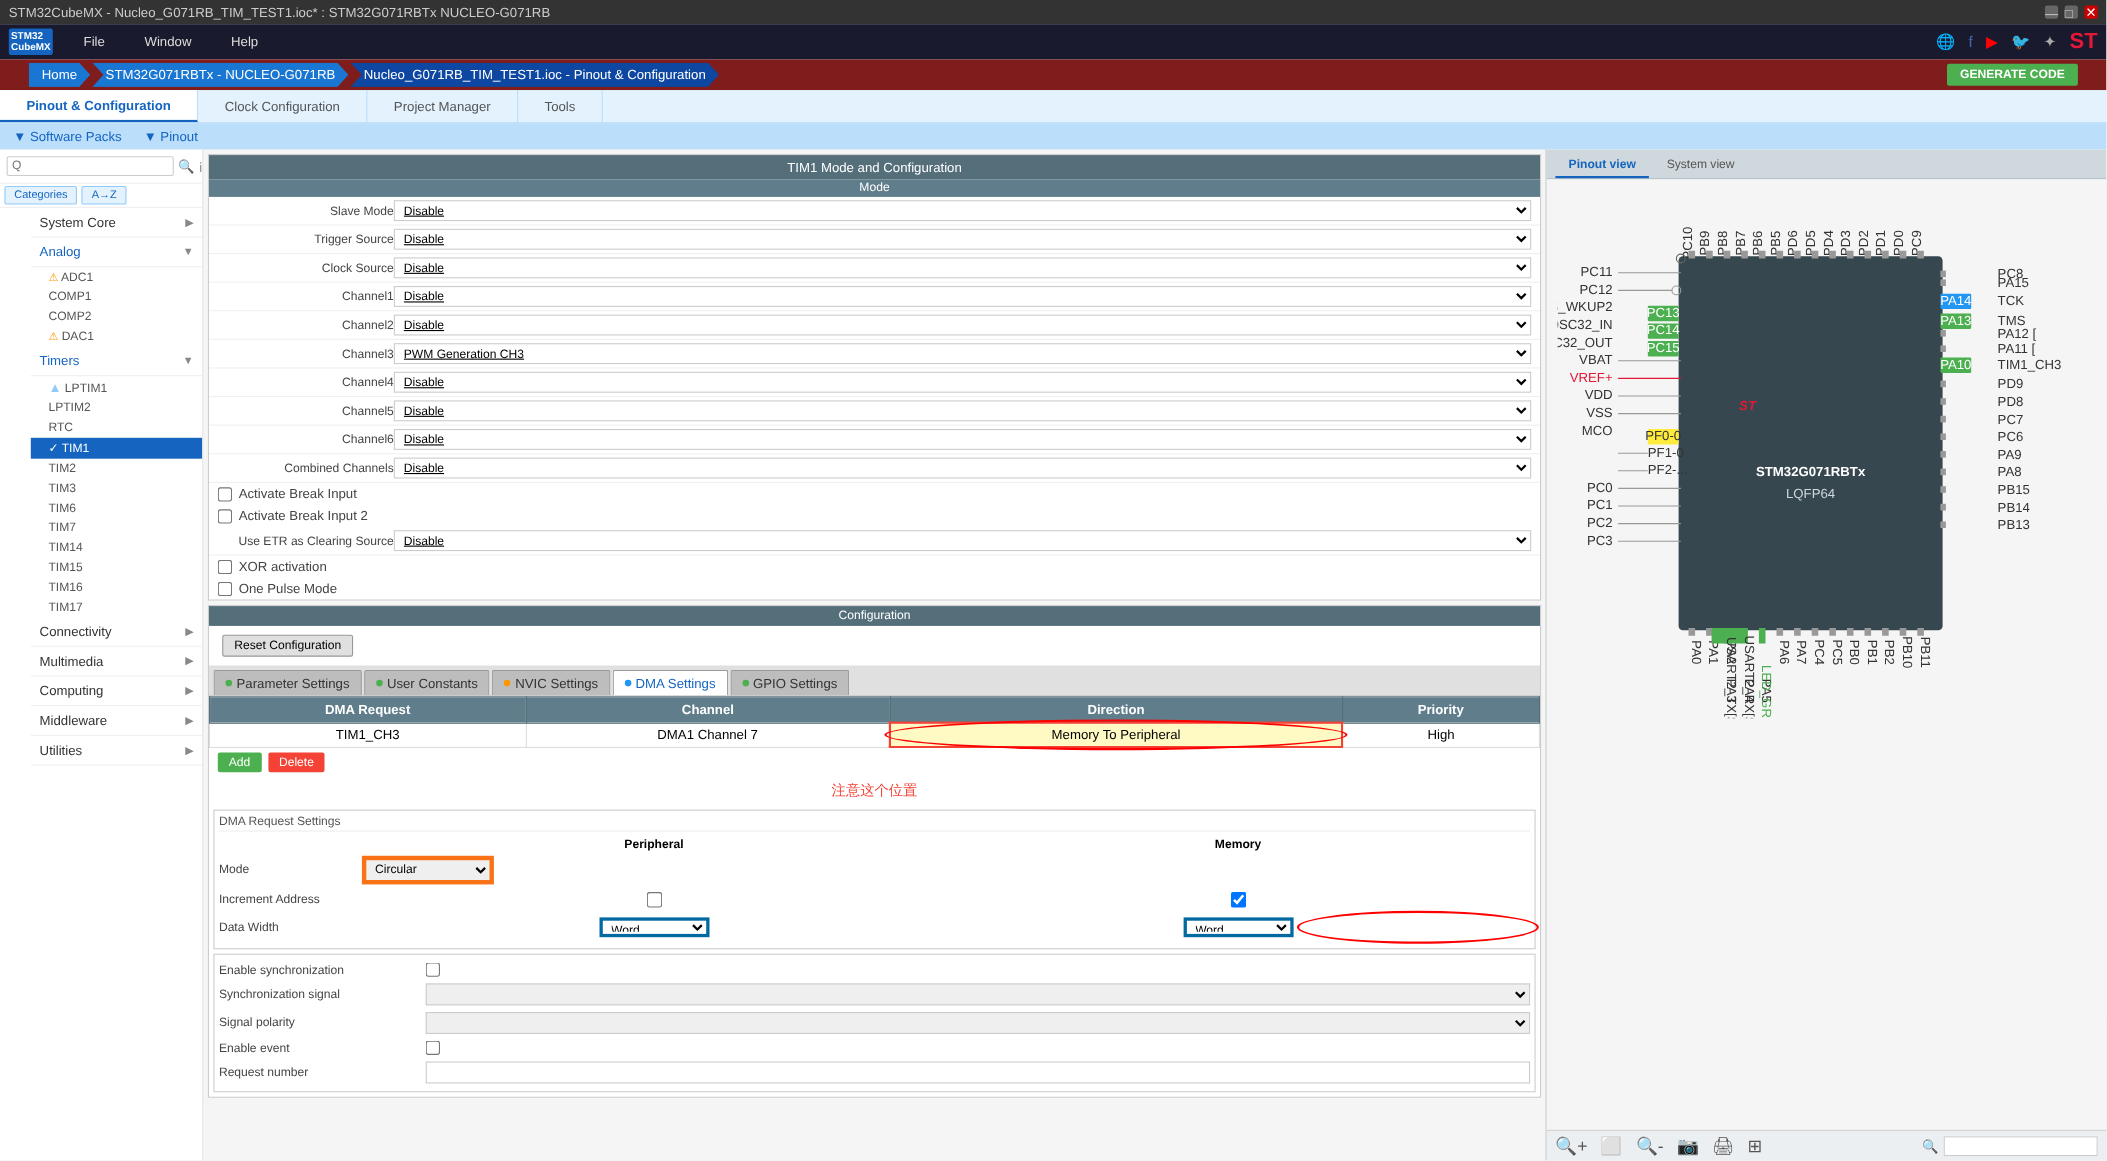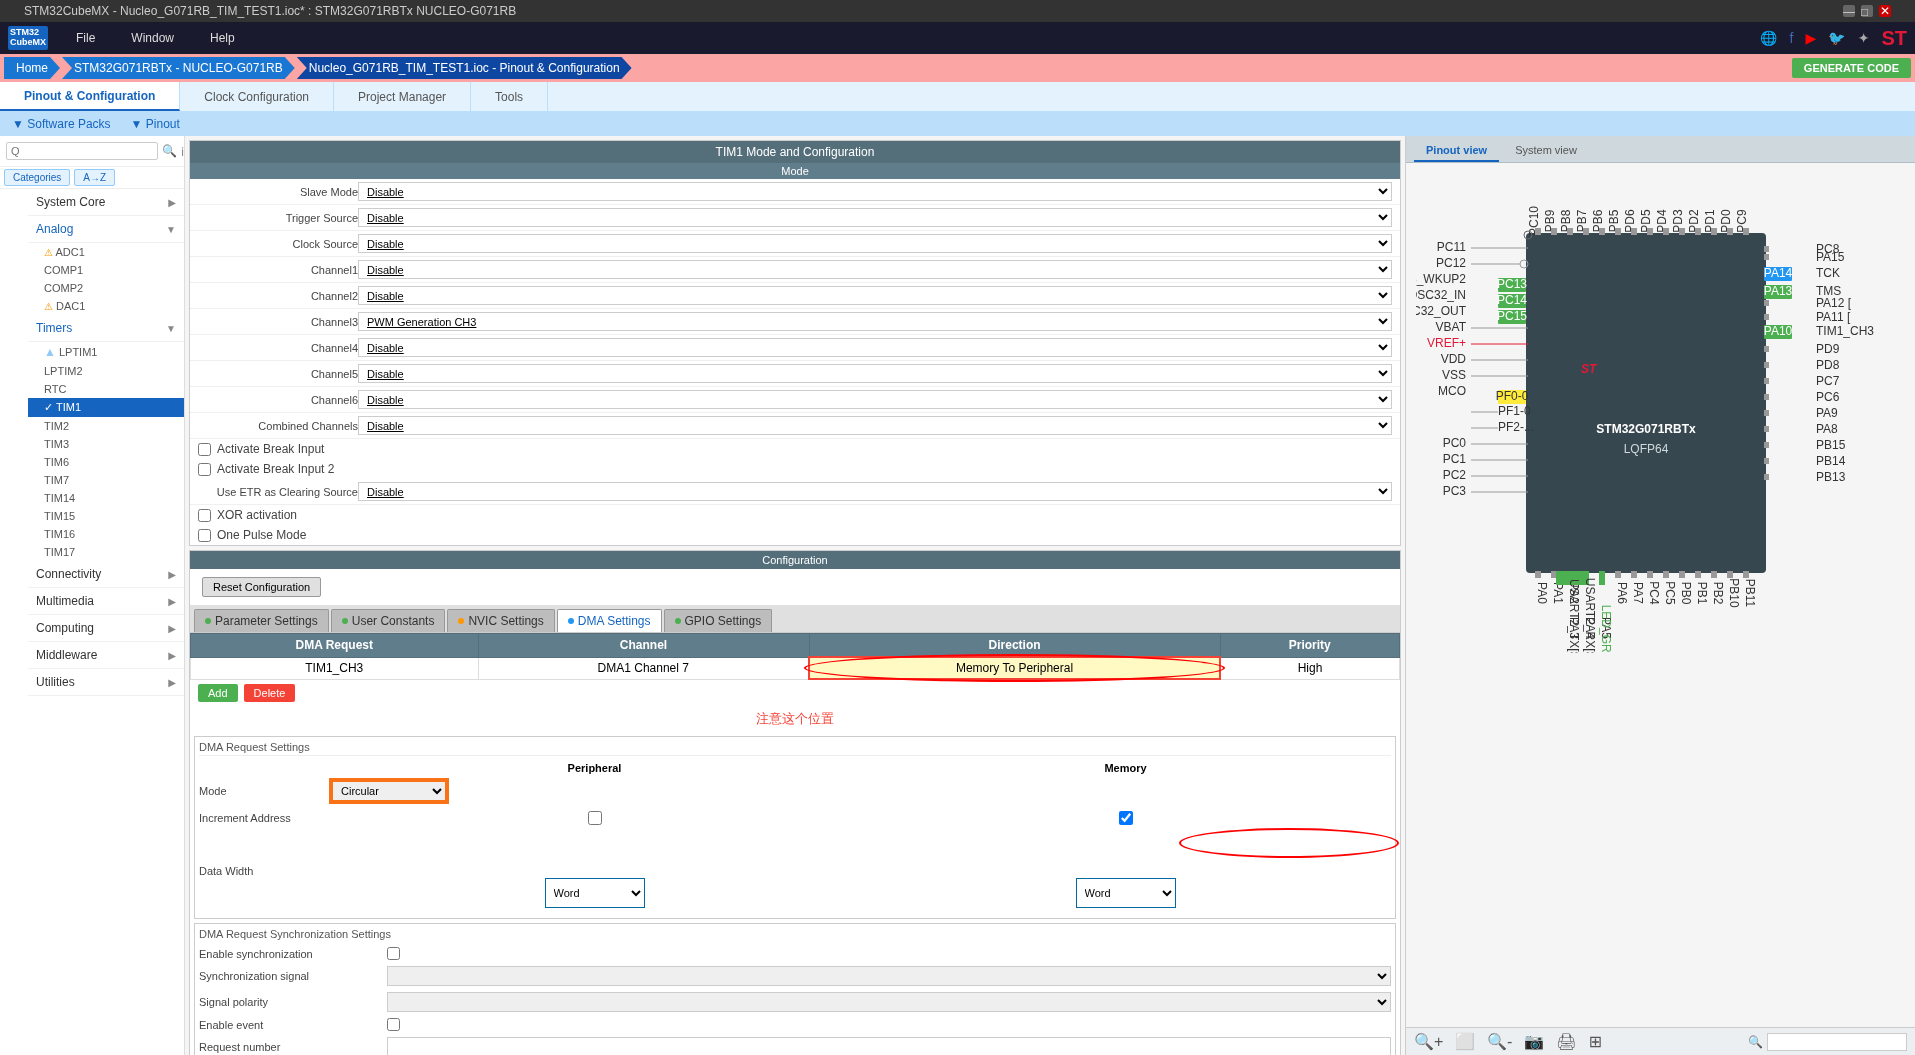--- a/index.html
+++ b/index.html
@@ -5,21 +5,21 @@
     * { box-sizing: border-box; margin: 0; padding: 0; font-family: 'Segoe UI', Arial, sans-serif; font-size: 12px; }
     body { background: #f0f0f0; overflow: hidden; width: 1915px; height: 1055px; }
 
     
     .title-bar {
       background: #333;
       color: #ccc;
       height: 22px;
       display: flex;
       align-items: center;
-      padding: 0 24px;
+      padding: 0 8px;
       font-size: 11px;
       justify-content: space-between;
     }
     .title-bar-controls { display: flex; gap: 6px; }
     .title-bar-btn { width: 12px; height: 12px; background: #666; border-radius: 2px; cursor: pointer; }
 
     
     .menu-bar {
       background: #1a1a2e;
       color: white;
@@ -33,25 +33,25 @@
     .logo-box { background: #1565c0; width: 40px; height: 24px; display: flex; align-items: center; justify-content: center; border-radius: 2px; }
     .logo-text { color: white; font-weight: bold; font-size: 9px; line-height: 1.1; }
     .menu-item { color: #ddd; cursor: pointer; font-size: 12px; padding: 4px 8px; }
     .menu-spacer { flex: 1; }
     .menu-icons { display: flex; gap: 12px; align-items: center; }
     .menu-icon { color: #aaa; font-size: 14px; cursor: pointer; }
     .st-logo { color: #e31837; font-weight: bold; font-size: 20px; }
 
     
     .breadcrumb {
-      background: #fca5a5;
+      background: #7f1d1d;
       height: 28px;
       display: flex;
       align-items: center;
-      padding: 0 4px;
+      padding: 0 26px;
       gap: 0;
       color: white;
       font-size: 11px;
     }
     .breadcrumb-item {
       background: #1976d2;
       padding: 4px 12px;
       margin-right: 2px;
       clip-path: polygon(0 0, calc(100% - 10px) 0, 100% 50%, calc(100% - 10px) 100%, 0 100%, 10px 50%);
       cursor: pointer;
@@ -346,28 +346,27 @@
       align-items: center;
     }
     .dma-cell {
       display: flex;
       align-items: center;
       justify-content: center;
       padding: 2px;
     }
     .increment-check { width: 14px; height: 14px; }
     .data-width-select {
-      border: 1px solid #0369a1;
+      border: 3px solid #0369a1;
       padding: 2px 4px;
       font-size: 11px;
       width: 100px;
-      height: 30px;
+      height: 18px;
       background: white;
       cursor: pointer;
-      margin-top: 44px;
     }
 
     
     .sync-settings {
       border: 1px solid #ccc;
       margin: 4px;
       padding: 4px;
       background: white;
     }
     .sync-title { font-size: 11px; color: #555; margin-bottom: 4px; }
@@ -766,21 +765,20 @@
                 <option>Byte</option>
                 <option>Half Word</option>
               </select>
             </div>
 
             <div style="position:absolute; right:-8px; top:-4px; width:220px; height:30px; border:2px solid red; border-radius:50%; pointer-events:none;"></div>
           </div>
         </div>
 
         <div class="sync-settings">
-          <div class="sync-title">DMA Request Synchronization Settings</div>
           <div class="sync-row">
             <span class="sync-label">Enable synchronization</span>
             <input type="checkbox" style="">
           </div>
           <div class="sync-row">
             <span class="sync-label">Synchronization signal</span>
             <select class="sync-input" style="border:1px solid #ccc;height:20px;font-size:11px;flex:1;"></select>
           </div>
           <div class="sync-row">
             <span class="sync-label">Signal polarity</span>

